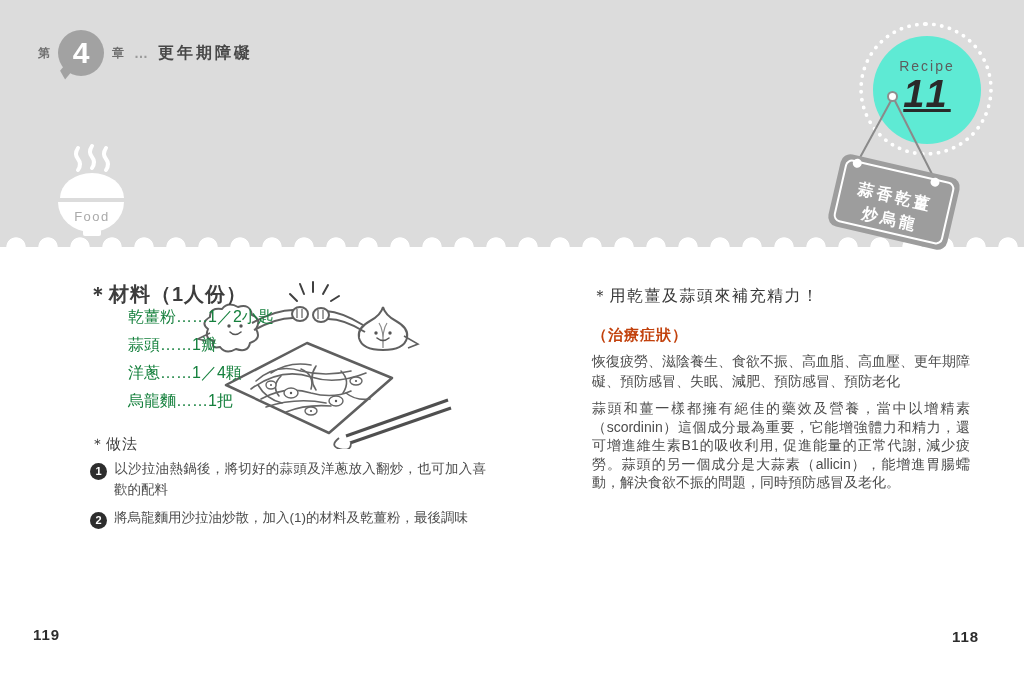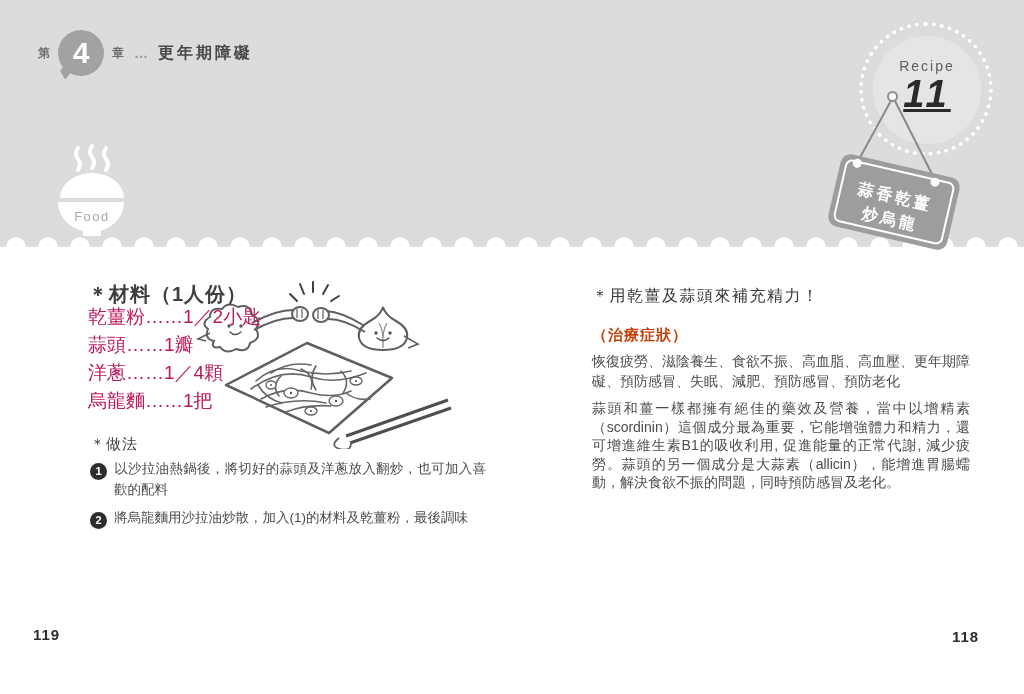--- a/index.html
+++ b/index.html
@@ -31,21 +31,21 @@
   .ch-dots{font-size:14px;font-weight:bold;color:#9a9a9a;margin:0 8px 0 10px;letter-spacing:2px;}
   .ch-title{font-size:16px;font-weight:bold;color:#474747;letter-spacing:3px;}
   
   .food{position:absolute;left:47px;top:143px;z-index:3;}
   
   .badge-outer{
     position:absolute;left:859px;top:22px;width:134px;height:134px;border-radius:50%;
     border:4px dotted #ffffff;box-sizing:border-box;z-index:3;
   }
   .badge-inner{
-    position:absolute;left:873px;top:36px;width:108px;height:108px;border-radius:50%;background:#e5e5e5;
+    position:absolute;left:873px;top:36px;width:108px;height:108px;border-radius:50%;background:#5eead4;
     z-index:3;display:flex;flex-direction:column;align-items:center;
   }
   .badge-label{margin-top:22px;font-size:14px;letter-spacing:2px;color:#5d5d5d;}
   .badge-num{font-size:38px;font-weight:bold;font-style:italic;color:#2a2a2a;letter-spacing:4px;line-height:40px;text-decoration:underline;}
   .badge-ring{
     position:absolute;left:887px;top:91px;width:11px;height:11px;border-radius:50%;
     border:2px solid #8e8e8e;background:#ffffff;box-sizing:border-box;z-index:5;
   }
   .strings{position:absolute;left:840px;top:95px;z-index:4;}
   
@@ -57,21 +57,21 @@
     content:"";position:absolute;left:5px;top:5px;right:5px;bottom:5px;
     border:2px solid #ffffff;border-radius:7px;
   }
   .grommet{position:absolute;width:9px;height:9px;border-radius:50%;background:#ffffff;}
   .g1{left:12px;top:3px;} .g2{left:92px;top:4px;}
   .tag-text{position:relative;margin-top:20px;text-align:center;color:#ffffff;font-weight:bold;
     font-size:16px;letter-spacing:3px;line-height:23px;}
   
   .ing-head{position:absolute;left:88px;top:281px;font-size:20px;font-weight:bold;color:#3d3d3d;letter-spacing:1px;z-index:6;}
   .ing-list{position:absolute;left:88px;top:303px;z-index:6;}
-  .ing-item{height:28px;line-height:28px;font-size:19px;color:#be185d;}
+  .ing-item{height:28px;line-height:28px;font-size:16px;color:#15803d;margin-left:40px;}
   .illo{position:absolute;left:196px;top:281px;z-index:5;}
   .method-head{position:absolute;left:90px;top:435px;font-size:15px;font-weight:normal;color:#3d3d3d;letter-spacing:1px;z-index:6;}
   .steps{position:absolute;left:90px;top:459px;width:396px;z-index:6;}
   .step{padding-left:24px;text-indent:-24px;font-size:13.5px;line-height:20px;color:#4c4c4c;margin-bottom:8px;text-align:justify;}
   .step-num{display:inline-block;width:17px;height:17px;background:#2d2d2d;color:#ffffff;border-radius:50%;
     text-align:center;line-height:17px;font-size:11px;font-weight:bold;margin-right:7px;text-indent:0;vertical-align:-2px;}
   
   .r-title{position:absolute;left:592px;top:286px;font-size:16px;font-weight:normal;color:#3a3a3a;letter-spacing:1.5px;z-index:6;}
   .r-symhead{position:absolute;left:592px;top:326px;font-size:15px;font-weight:bold;color:#c2410c;letter-spacing:1px;z-index:6;}
   .r-symptoms{position:absolute;left:592px;top:351px;width:378px;font-size:14px;line-height:20px;color:#4c4c4c;text-align:justify;z-index:6;}

